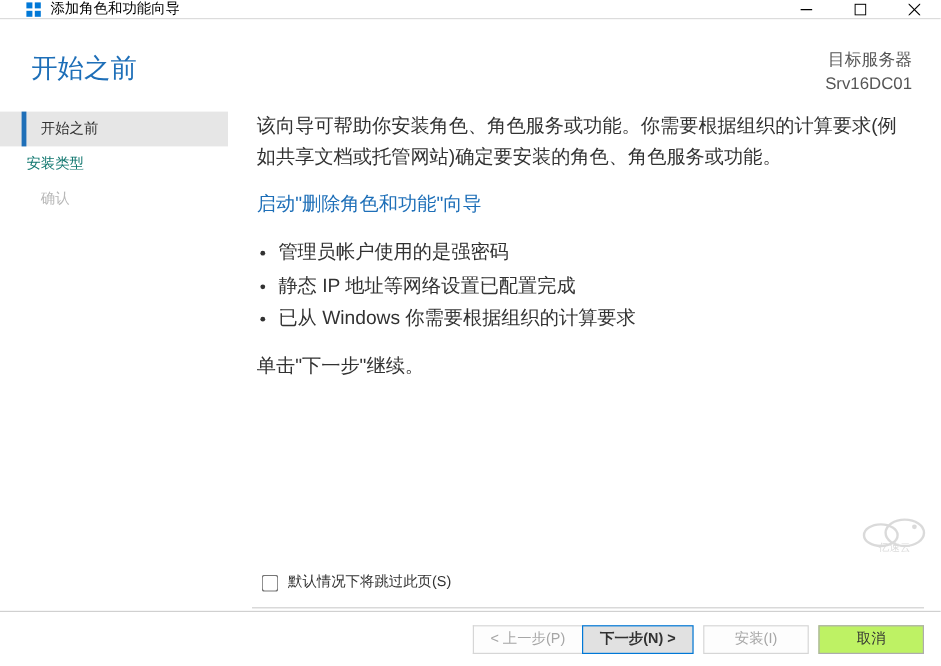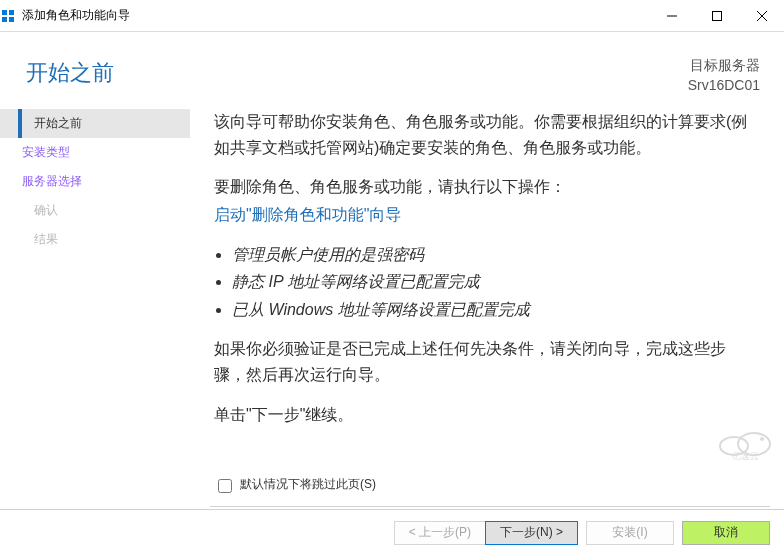--- a/index.html
+++ b/index.html
@@ -1,45 +1,45 @@
 <!DOCTYPE html>
 <html><head>
 <meta charset="utf-8">
 <style>
   * { box-sizing: border-box; }
   html, body { margin: 0; padding: 0; width: 784px; height: 555px; font-family: "Microsoft YaHei", "Segoe UI", sans-serif; font-size: 12px; color: #323232; background: #fff; position: relative; }
-  .titlebar { height: 32px; display: flex; align-items: center; padding-left: 0; border-bottom: 1px solid #dcdcdc; background: #fff; }
+  .titlebar { height: 16px; display: flex; align-items: center; padding-left: 20px; border-bottom: 1px solid #dcdcdc; background: #fff; }
   .titlebar .app-icon { width: 16px; height: 16px; margin-right: 6px; }
   .titlebar .title { flex: 1; font-size: 12px; color: #000; }
   .win-controls { display: flex; height: 100%; }
   .win-controls div { width: 45px; display: flex; align-items: center; justify-content: center; font-family: "Segoe MDL2 Assets", sans-serif; font-size: 10px; color: #000; }
   .header { display: flex; align-items: flex-start; padding: 20px 24px 10px 26px; }
   .header-title { font-size: 22px; color: #1e6fb8; font-weight: 400; flex: 1; margin-top: 6px; }
   .header-right { text-align: right; font-size: 14px; color: #555; line-height: 1.4; margin-top: 4px; }
   .body { display: flex; padding: 0 0 0 0; height: 390px; }
   .sidebar { width: 190px; padding-top: 4px; }
   .sidebar .step { padding: 6px 10px 6px 34px; font-size: 12px; cursor: default; }
   .sidebar .step.active { background: #e6e6e6; color: #323232; position: relative; }
   .sidebar .step.active::before { content: ""; position: absolute; left: 18px; top: 0; bottom: 0; width: 4px; background: #1e6fb8; }
-  .sidebar .step.done { color: #8b5cf6; padding-left: 22px; }
+  .sidebar .step.done { color: #0f766e; padding-left: 22px; }
   .sidebar .step.future { color: #b8b8b8; }
   .content { flex: 1; padding: 4px 30px 0 24px; font-size: 16px; line-height: 1.6; color: #323232; }
   .content p { margin: 0 0 14px 0; }
   .content a { color: #1e6fb8; text-decoration: none; }
-  .content ul { margin: 2px 0 14px 0; padding-left: 18px; font-style: italic; }
+  .content ul { margin: 2px 0 14px 0; padding-left: 18px; }
   .content ul li { list-style: disc; margin-bottom: 2px; }
   .skip-row { position: absolute; left: 218px; bottom: 62px; display: flex; align-items: flex-end; gap: 8px; font-size: 12px; }
   .skip-row input[type=checkbox] { width: 14px; height: 14px; margin: 0; }
   .skip-divider { position: absolute; left: 210px; right: 14px; bottom: 48px; height: 1px; background: #d0d0d0; }
   .footer { position: absolute; left: 0; right: 0; bottom: 0; height: 46px; border-top: 1px solid #d0d0d0; display: flex; align-items: center; justify-content: flex-end; padding: 0 14px; gap: 8px; background: #fff; }
   .footer button { height: 24px; min-width: 88px; font-size: 12px; padding: 0 14px; border: 1px solid #adadad; background: #bef264; color: #323232; font-family: inherit; }
   .footer button:disabled { color: #a6a6a6; background: #fdfdfd; border-color: #d6d6d6; }
   .footer .btn-group { display: flex; }
   .footer .btn-group button:first-child { border-right: none; }
-  .footer .btn-group button.default { border: 1px solid #0078d7; background: #e1e1e1; }
+  .footer .btn-group button.default { border: 1px solid #0078d7; background: #e1e1e1; font-weight: bold; }
   .watermark { position: absolute; right: 4px; bottom: 92px; opacity: 0.3; }
 </style>
 </head>
 <body>
 
 <div class="titlebar">
   <span class="app-icon">
     <svg width="16" height="16" viewBox="0 0 16 16">
         <rect x="2" y="2" width="5" height="5" fill="#0078d7"></rect>
         <rect x="9" y="2" width="5" height="5" fill="#0078d7"></rect>
@@ -73,35 +73,31 @@
   <div class="header-right">
     <div>目标服务器</div>
     <div>Srv16DC01</div>
   </div>
 </div>
 
 <div class="body">
   <div class="sidebar">
     <div class="step active">开始之前</div>
     <div class="step done">安装类型</div>
-    <div class="step done">服务器选择</div>
     <div class="step future">确认</div>
-    <div class="step future">结果</div>
   </div>
 
   <div class="content">
     <p>该向导可帮助你安装角色、角色服务或功能。你需要根据组织的计算要求(例如共享文档或托管网站)确定要安装的角色、角色服务或功能。</p>
-    <p style="margin-bottom:2px">要删除角色、角色服务或功能，请执行以下操作：</p>
     <p><a href="#">启动"删除角色和功能"向导</a></p>
     <ul>
       <li>管理员帐户使用的是强密码</li>
       <li>静态 IP 地址等网络设置已配置完成</li>
-      <li>已从 Windows 地址等网络设置已配置完成</li>
+      <li>已从 Windows 你需要根据组织的计算要求</li>
     </ul>
-    <p>如果你必须验证是否已完成上述任何先决条件，请关闭向导，完成这些步骤，然后再次运行向导。</p>
     <p>单击"下一步"继续。</p>
   </div>
 </div>
 
 <label class="skip-row">
   <input type="checkbox" style="">
   <span>默认情况下将跳过此页(S)</span>
 </label>
 <div class="skip-divider"></div>
 

